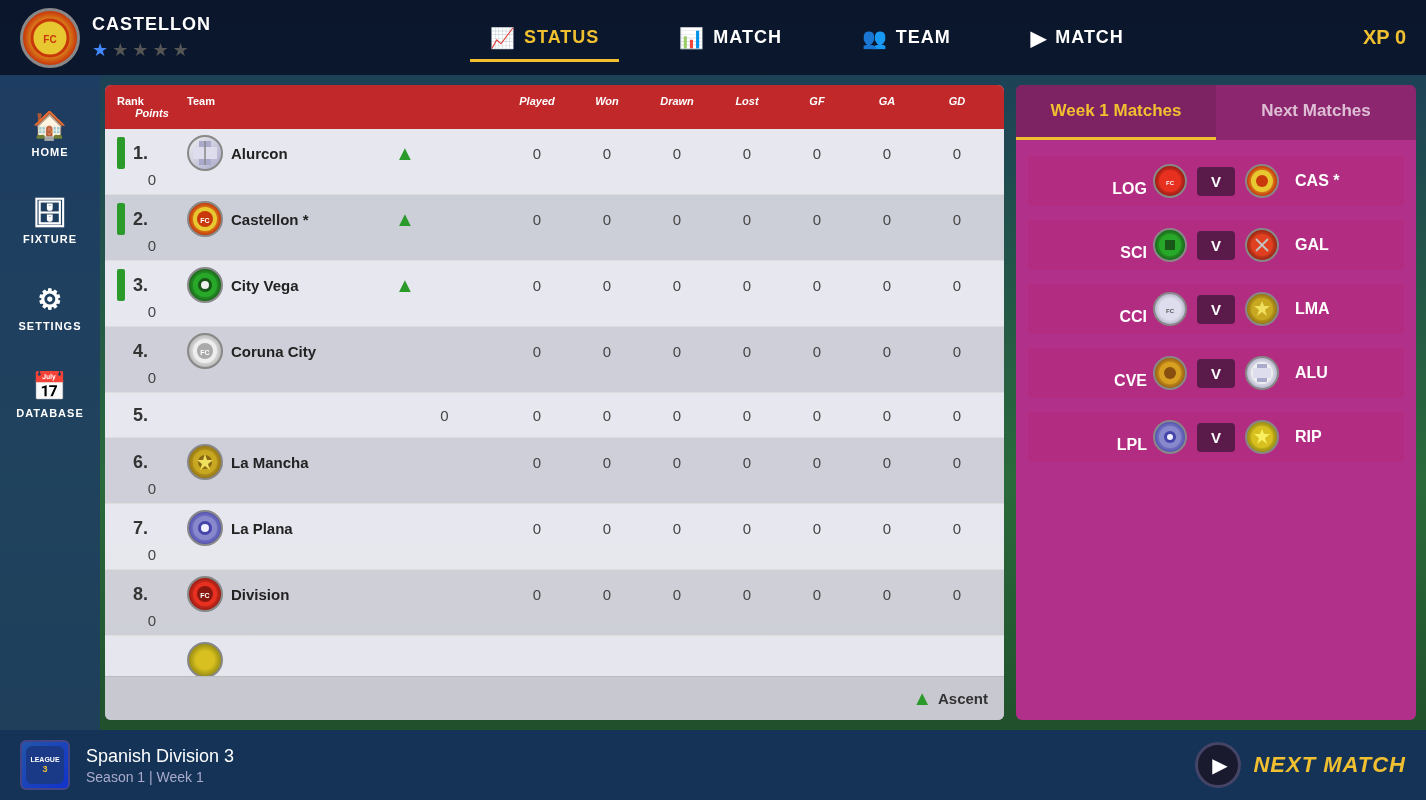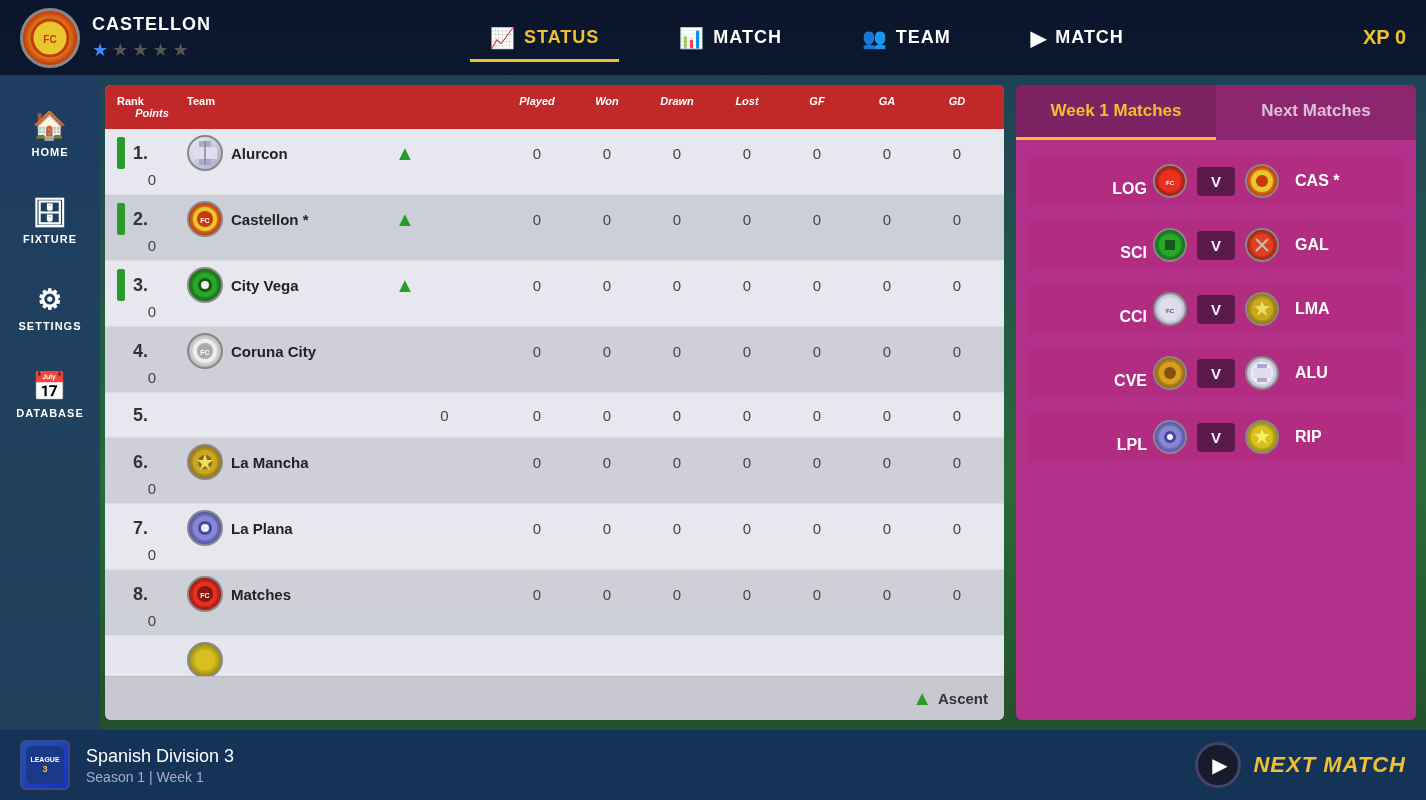--- a/index.html
+++ b/index.html
@@ -729,21 +729,21 @@
           <span class="rank">8.</span>
         </div>
         <div class="team-cell">
           <div class="team-badge badge-logrono">
               <svg width="28" height="28" viewBox="0 0 28 28">
                 <circle cx="14" cy="14" r="12" fill="#e83020"></circle>
                 <circle cx="14" cy="14" r="8" fill="#881810"></circle>
                 <text x="14" y="18" text-anchor="middle" font-size="7" fill="white" font-weight="bold">FC</text>
               </svg>
             </div>
-          <span class="team-name">Matches</span>
+          <span class="team-name">Division</span>
         </div>
         <div></div>
         <span class="cell-val">0</span>
         <span class="cell-val">0</span>
         <span class="cell-val">0</span>
         <span class="cell-val">0</span>
         <span class="cell-val">0</span>
         <span class="cell-val">0</span>
         <span class="cell-val">0</span>
         <span class="cell-val">0</span>

